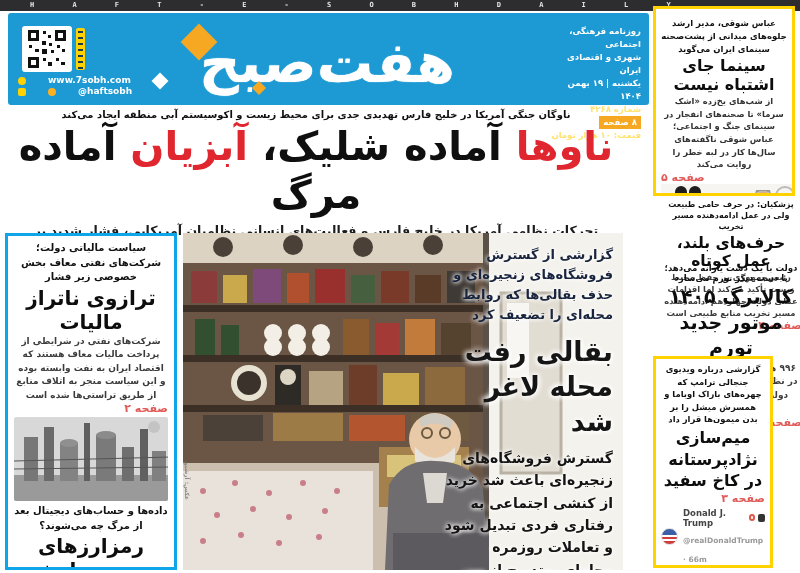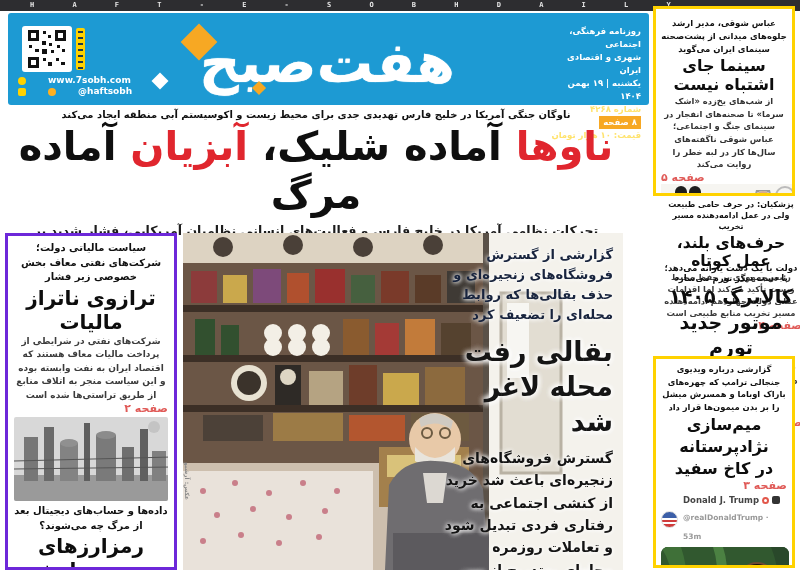--- a/index.html
+++ b/index.html
@@ -42,21 +42,21 @@
   .pageref { font-size:8.5px; font-weight:bold; color:#e05a57; margin-top:3px; }
 
   
   .kick-s { direction:rtl; text-align:center; font-weight:bold; color:#111; }
   .head-s { direction:rtl; text-align:center; font-weight:800; color:#0d0d0d; letter-spacing:-0.5px; }
   .body-s { direction:rtl; text-align:center; font-weight:bold; color:#3c3c3c; }
   .pr { direction:rtl; text-align:left; font-size:11px; font-weight:bold; color:#e05a57; }
   .pr.r { text-align:right; }
 
   
-  .leftcol { position:absolute; left:5px; top:233px; width:172px; height:337px; border:3px solid #6d28d9; background:#fff; padding:5px 6px 0; overflow:hidden; }
+  .leftcol { position:absolute; left:5px; top:233px; width:172px; height:337px; border:3px solid #0ea5e9; background:#fff; padding:5px 6px 0; overflow:hidden; }
   .leftcol .kick-s { font-size:10px; line-height:1.45; }
   .leftcol .head-s { font-size:20px; margin:1px 0; }
   .leftcol .body-s { font-size:9px; line-height:1.5; }
   .photo-frame { width:100%; overflow:hidden; border-radius:2px; position:relative; }
 
   
   .center { position:absolute; left:183px; top:233px; width:440px; height:337px; overflow:hidden; }
   .center svg.bg { position:absolute; left:0; top:0; }
   .c-credit { position:absolute; left:1px; bottom:70px; writing-mode:vertical-rl; font-size:6px; color:#8a8a8a; font-weight:bold; }
   .c-text { position:absolute; right:10px; top:12px; width:172px; direction:rtl; text-align:right; }
@@ -71,21 +71,21 @@
   .rbox1 .body-s { font-size:8.4px; line-height:1.5; color:#333; }
   .ritem { position:absolute; left:660px; width:142px; direction:rtl; }
   .r-env { top:199px; }
   .r-env .kick-s { font-size:8px; line-height:1.4; }
   .r-env .head-s { font-size:15.5px; margin:1px 0; }
   .r-env .body-s { font-size:8.4px; line-height:1.45; }
   .r-kala { top:263px; }
   .r-kala .kick-s { font-size:8.6px; }
   .r-kala .head-s { font-size:19px; line-height:1.35; margin:1px 0; }
   .r-kala .body-s { font-size:9px; line-height:1.5; }
-  .rbox2 { position:absolute; left:653px; top:356px; width:142px; height:212px; border:3px solid #ffd200; background:#fff; padding:4px 5px; overflow:hidden; }
+  .rbox2 { position:absolute; left:653px; top:356px; width:120px; height:212px; border:3px solid #ffd200; background:#fff; padding:4px 5px; overflow:hidden; }
   .rbox2 .kick-s { font-size:8.4px; line-height:1.5; }
   .rbox2 .head-s { font-size:16px; line-height:1.35; margin-top:1px; }
 
   
   .post { margin-top:3px; direction:ltr; }
   .post-head { display:flex; align-items:center; gap:5px; }
   .avatar { width:17px; height:17px; border-radius:50%; flex:0 0 auto;
     background:linear-gradient(180deg,#3c5fa8 0 40%, #fff 40% 55%, #d03c3c 55% 70%, #fff 70% 80%, #d03c3c 80%); border:1px solid #ddd; }
   .post-name { font-size:8.5px; font-weight:bold; color:#444; display:flex; align-items:center; gap:3px; }
   .badge-red { width:7px; height:7px; border-radius:50%; border:2px solid #e2574b; }
@@ -335,21 +335,21 @@
     <div class="pr r">صفحه ۳</div>
     <div class="post">
       <div class="post-head">
         <span class="avatar"></span>
         <span>
           <span class="post-name">
             <span>Donald J. Trump</span>
             <span class="badge-red"></span>
             <span class="badge-dark"></span>
           </span>
-          <span class="post-handle">@realDonaldTrump · 53m</span>
+          <span class="post-handle">@realDonaldTrump · 66m</span>
         </span>
       </div>
       <div class="video">
         <svg width="128" height="86" viewBox="0 0 128 86">
           <rect width="128" height="86" fill="#31582f"></rect>
           <path d="M0 0 q20 30 8 86 l14 0 q10 -50 -2 -86 z" fill="#3f7038"></path>
           <path d="M110 0 q14 34 4 86 l14 0 l0 -86 z" fill="#29482a"></path>
           <path d="M52 0 q8 24 0 50 l10 2 q8 -28 0 -52 z" fill="#4b8142"></path>
           <circle cx="38" cy="44" r="24" fill="#6d4a33"></circle>
           <circle cx="38" cy="46" r="19" fill="#8a5f42"></circle>

